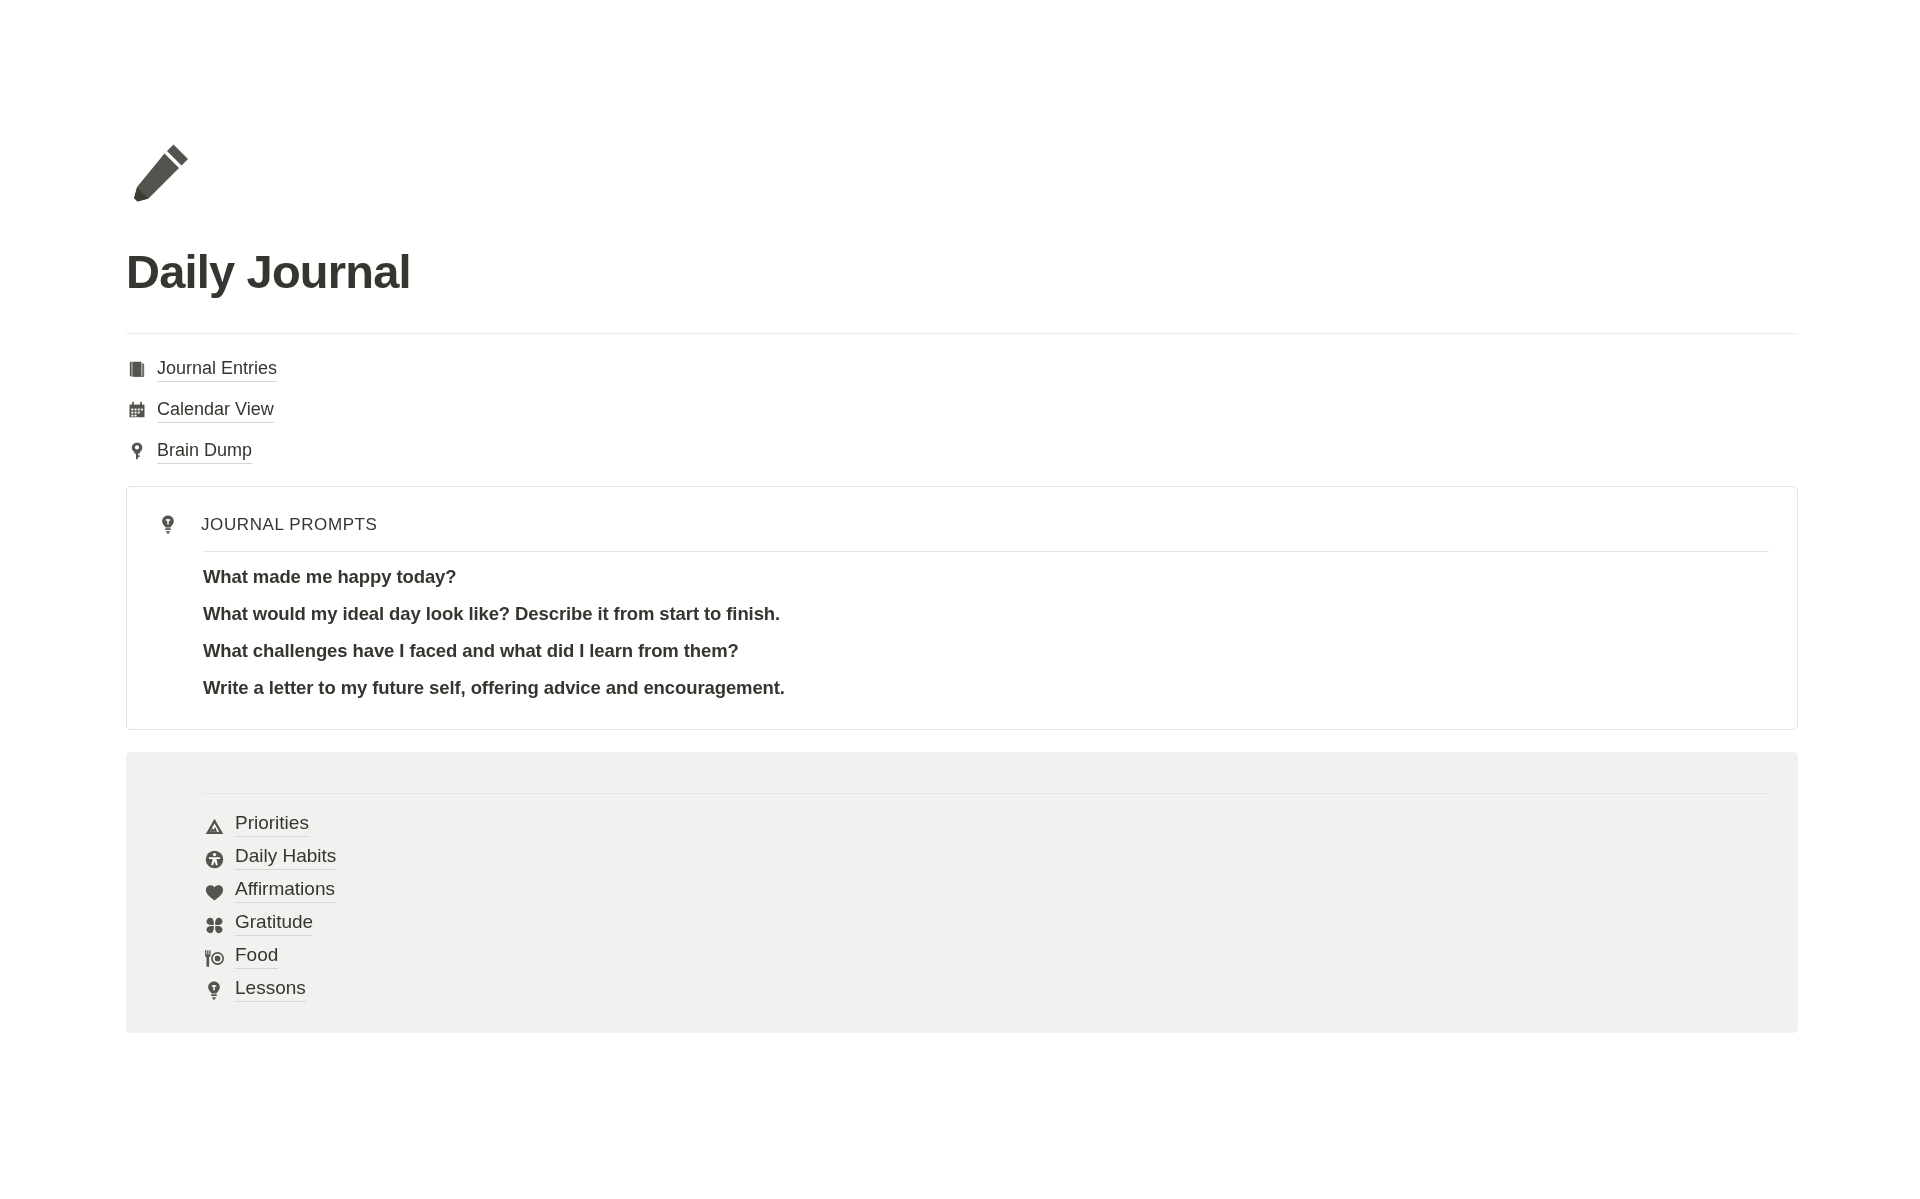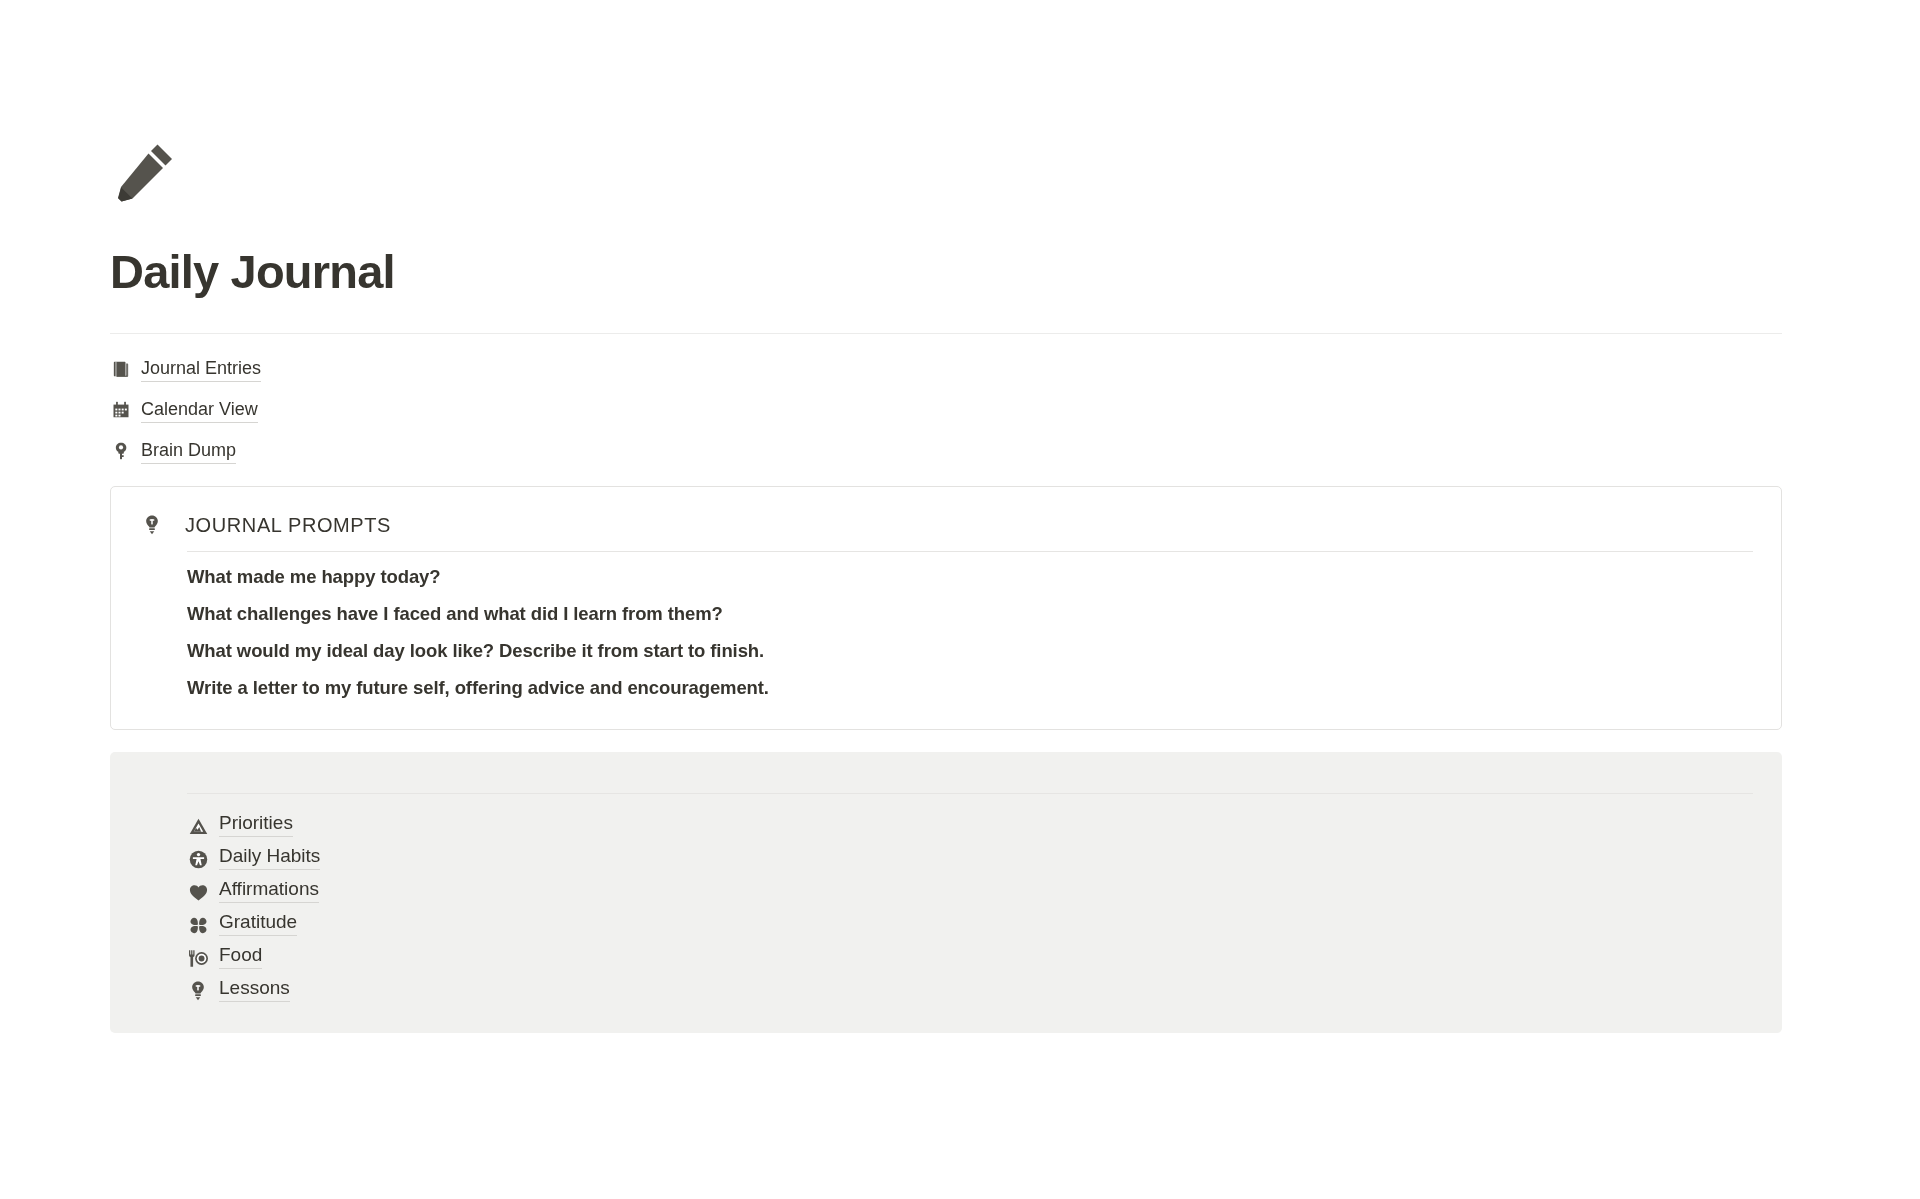--- a/index.html
+++ b/index.html
@@ -20,21 +20,21 @@
 
   .page {
     width: 1920px;
     height: 1199px;
     padding: 0;
     position: relative;
   }
 
   .content {
     position: absolute;
-    left: 110px;
+    left: 126px;
     top: 0;
     width: 1672px;
   }
 
   
   .page-icon {
     margin-top: 135px;
     width: 72px;
     height: 72px;
     display: block;
@@ -113,21 +113,21 @@
   }
   .card-head .ico {
     width: 22px;
     height: 24px;
     flex: 0 0 22px;
     display: flex;
     align-items: center;
     justify-content: center;
   }
   .card-head .ttl {
-    font-size: 20px;
+    font-size: 17px;
     letter-spacing: 0.6px;
     font-weight: normal;
     color: #37352f;
   }
   .card-rule {
     margin: 14px 0 0 48px;
     height: 1px;
     background: #e6e5e3;
   }
 
@@ -250,22 +250,22 @@
             <path d="M9.3 20.6h5.4l-2.7 3.4z"></path>
             <rect x="9.3" y="6.1" width="5.4" height="1.8" fill="#ffffff"></rect>
             <rect x="11.1" y="6.1" width="1.8" height="6.2" fill="#ffffff"></rect>
           </svg>
         </span>
         <span class="ttl">JOURNAL PROMPTS</span>
       </div>
       <div class="card-rule"></div>
       <div class="prompts">
         <div class="prompt">What made me happy today?</div>
+        <div class="prompt">What would my ideal day look like? Describe it from start to finish.</div>
         <div class="prompt">What challenges have I faced and what did I learn from them?</div>
-        <div class="prompt">What would my ideal day look like? Describe it from start to finish.</div>
         <div class="prompt">Write a letter to my future self, offering advice and encouragement.</div>
       </div>
     </div>
 
     <div class="card gray">
       <div class="card-rule"></div>
 
       <div class="db-list">
 
         <div class="db-item">

